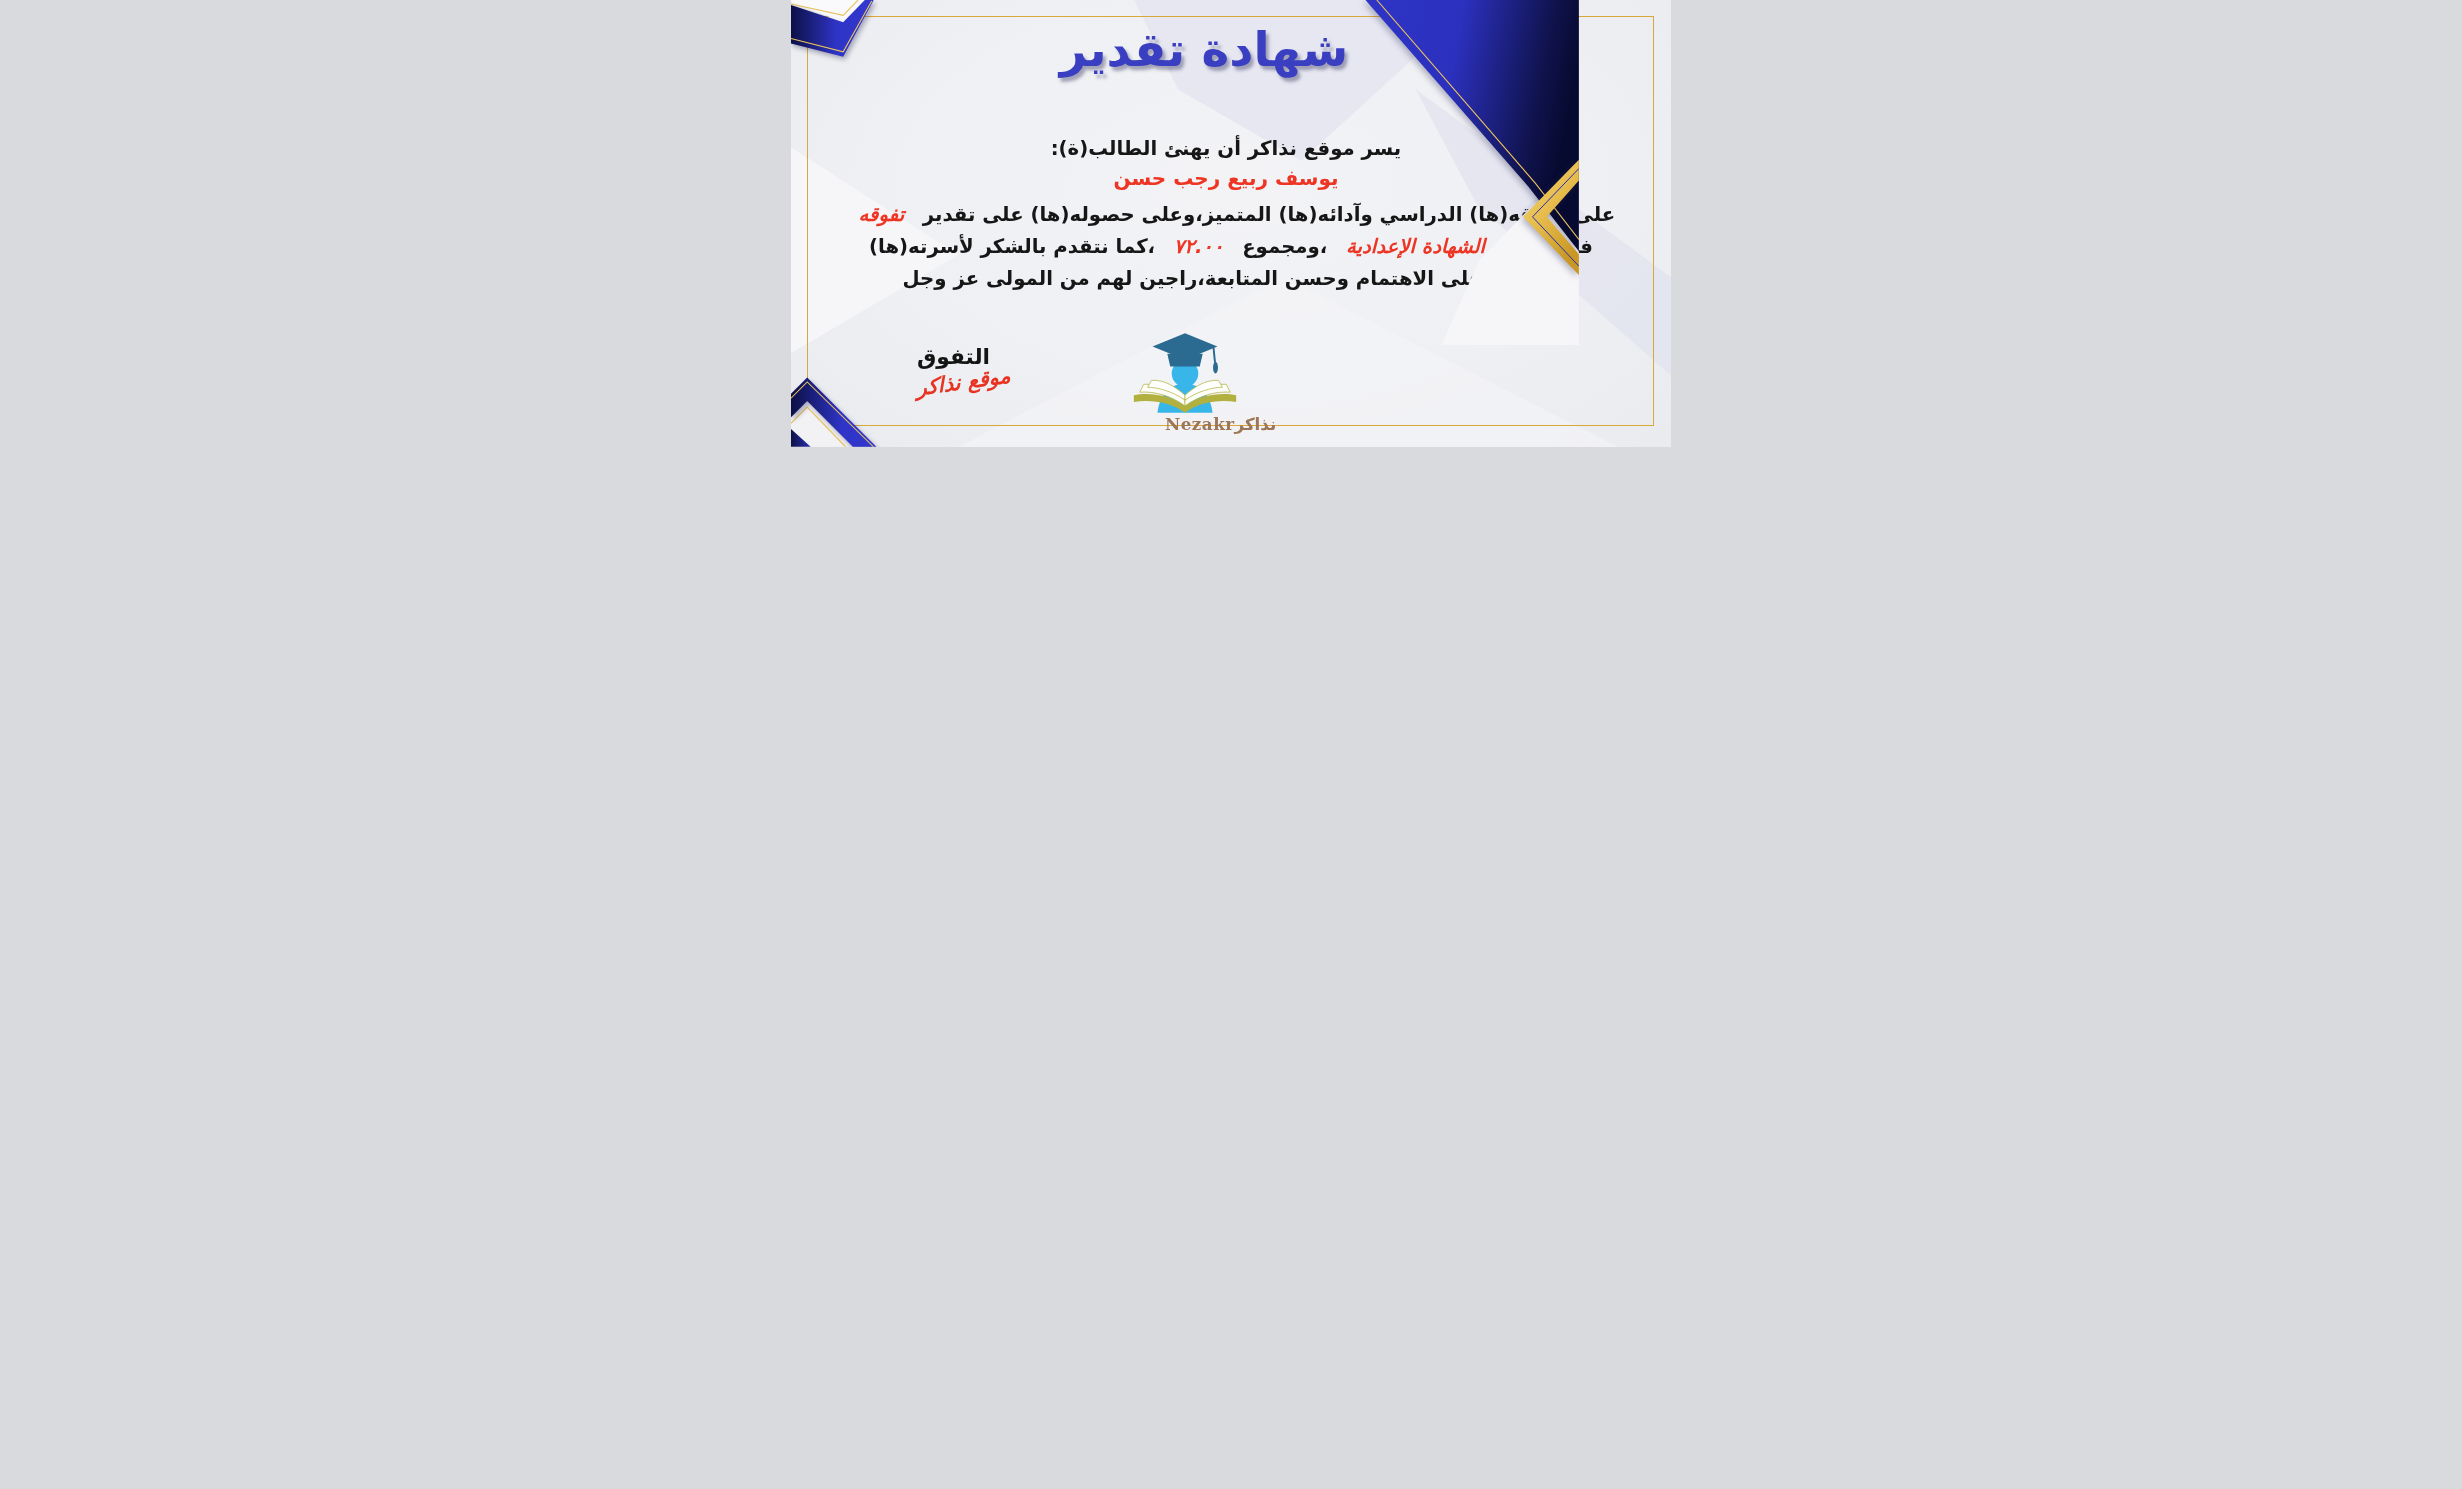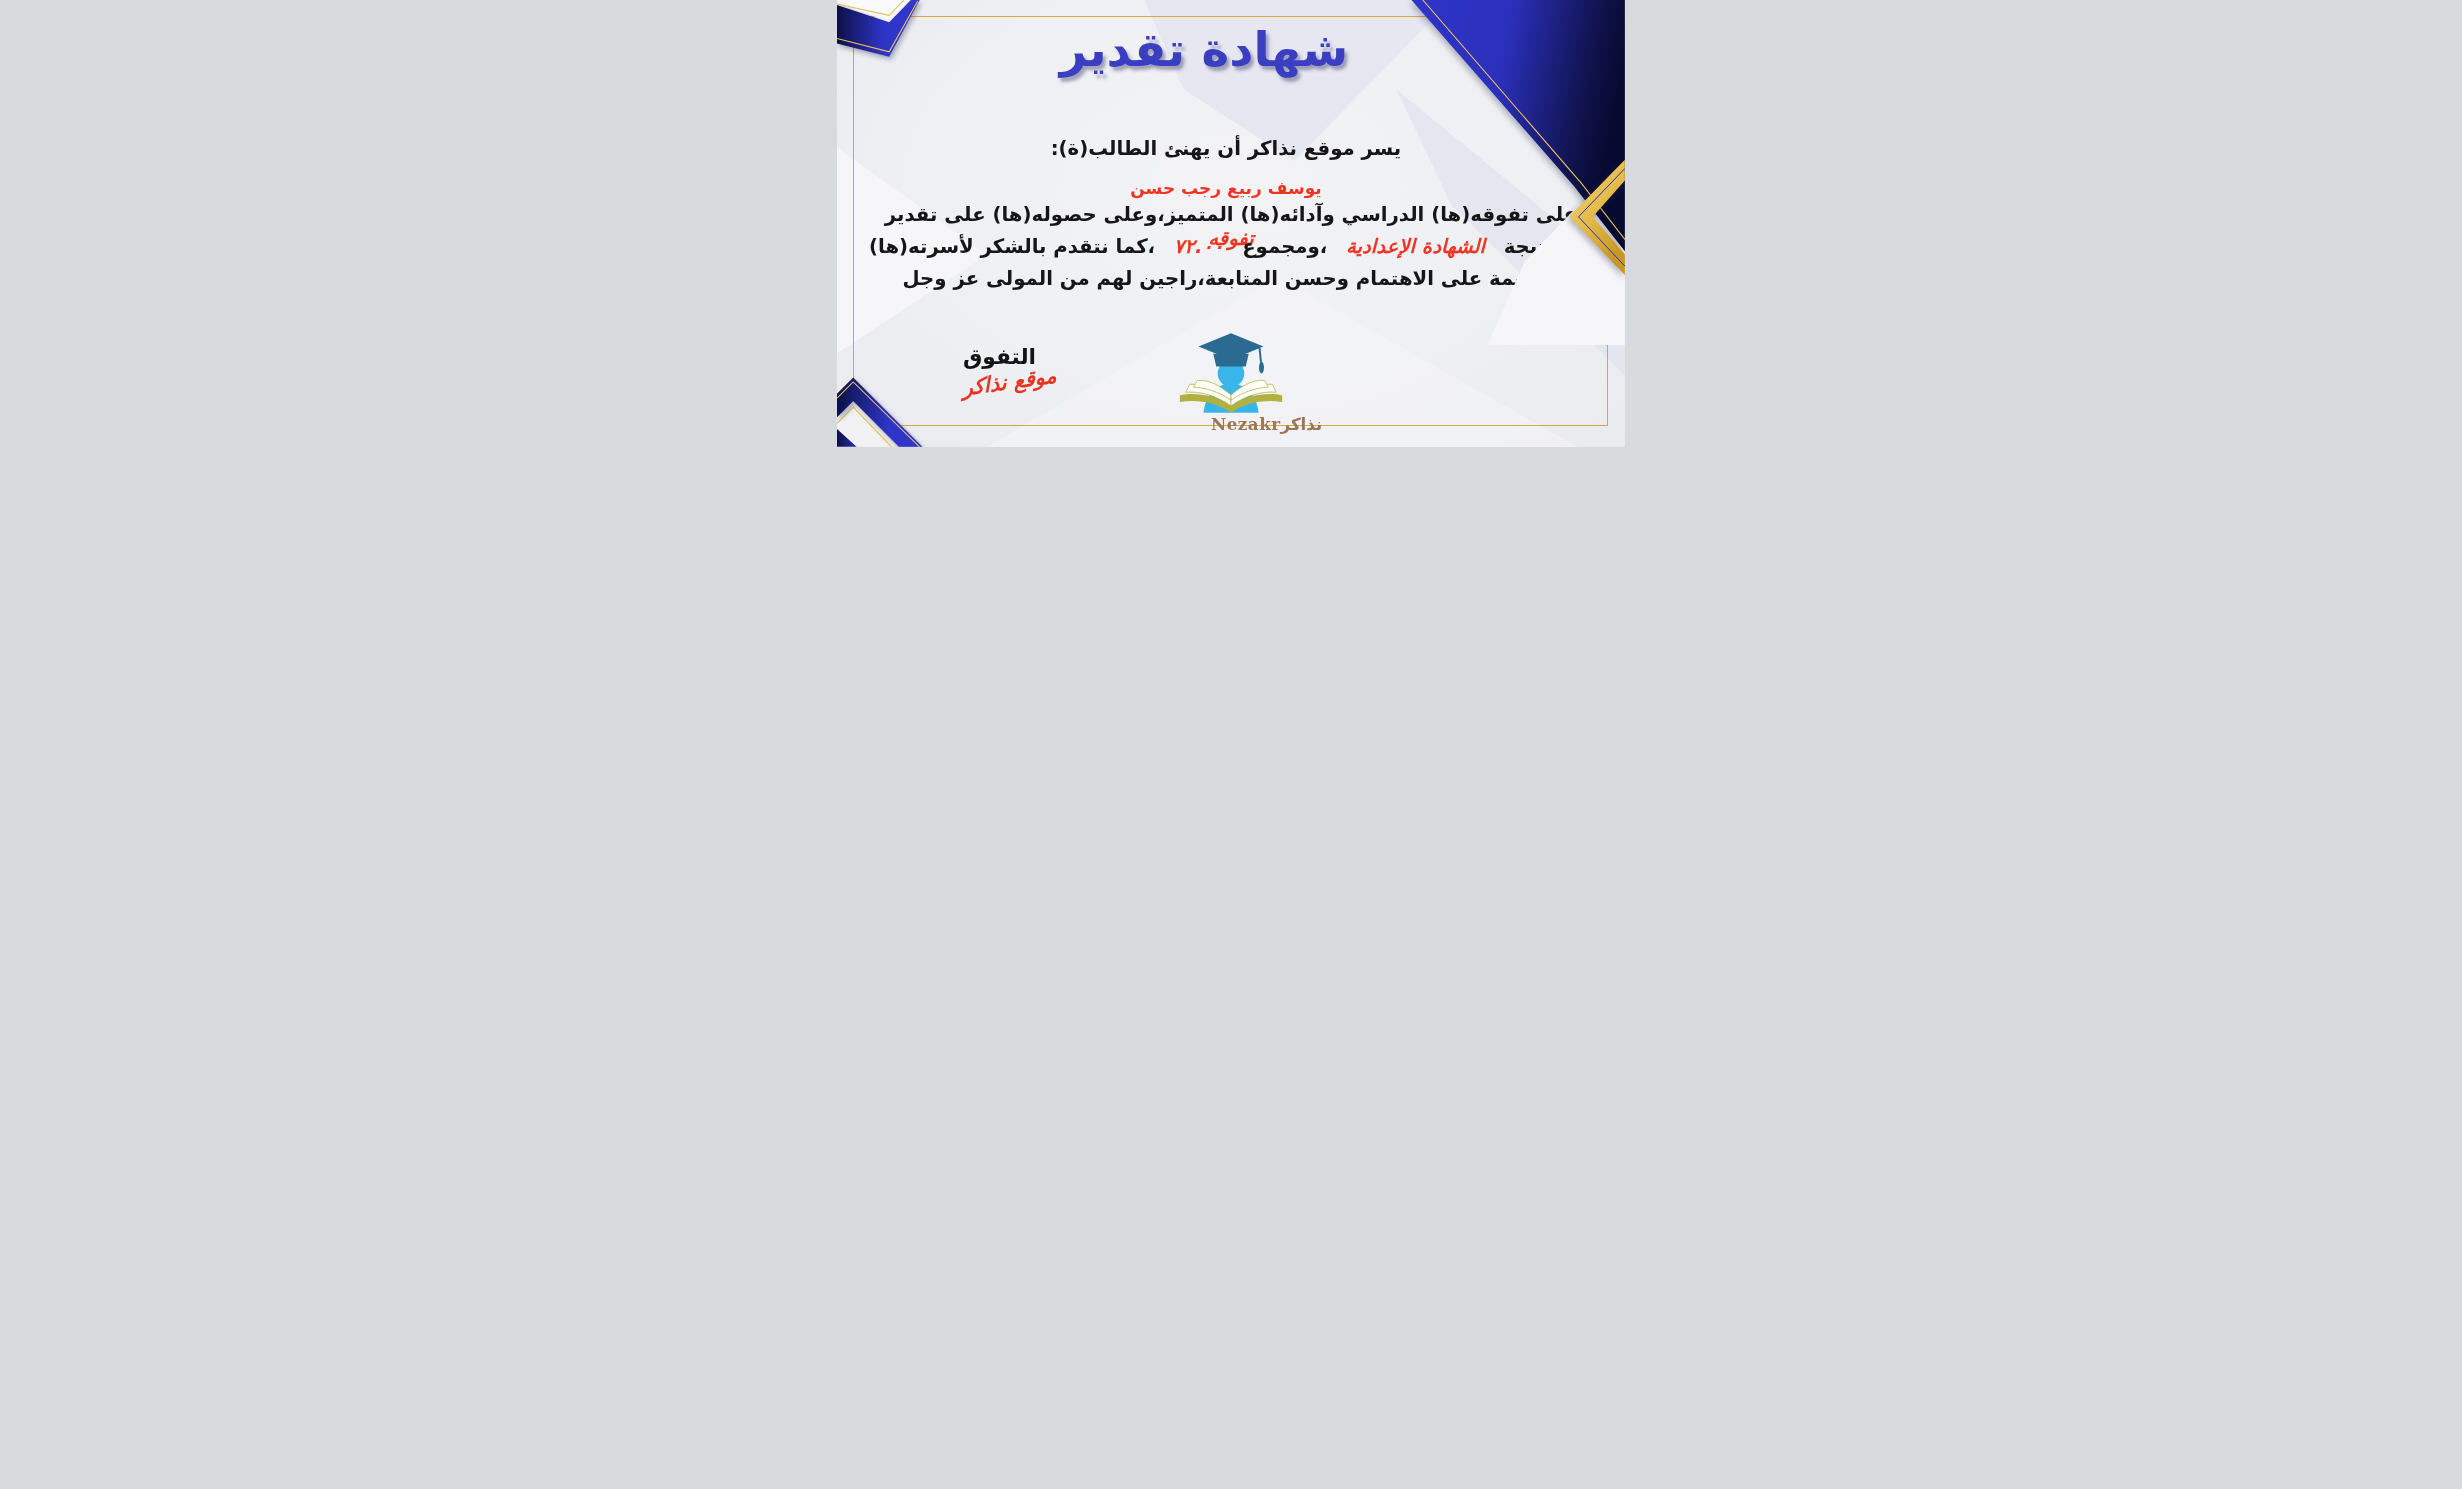--- a/index.html
+++ b/index.html
@@ -1,17 +1,17 @@
 <!DOCTYPE html>
 <html style="font-size:7.9px"><head>
 <meta charset="utf-8">
 <style>
   html,body{margin:0;padding:0;background:#d8dade;}
   .stage{
-    position:relative;width:788px;height:447px;margin:0 auto;overflow:hidden;
+    position:relative;width:880px;height:447px;margin:0 auto;overflow:hidden;
     background:radial-gradient(ellipse at 50% 42%, #f3f3f6 0%, #eef0f3 55%, #e9ebef 100%);
     font-family:"DejaVu Sans", sans-serif;
   }
   .facet{position:absolute;inset:0;z-index:0;}
   #facet1{background:#e6e7f1;clip-path:polygon(39% 0,78% 0,58% 36%,44% 20%);}
   #facet2{background:#e3e4ee;opacity:.85;clip-path:polygon(71% 20%,100% 62%,100% 84%,78% 46%);}
   #facet3{background:#f6f6f9;clip-path:polygon(0 33%,19% 57%,0 79%);}
   #facet4{background:#f4f4f7;opacity:.7;clip-path:polygon(19% 100%,56% 62%,94% 100%);}
   .frame{
     position:absolute;left:15.8px;top:16.3px;right:16.7px;bottom:21px;
@@ -23,21 +23,21 @@
   #tr{left:561px;top:0;}
   .shadowed{filter:drop-shadow(4px 6px 5px rgba(45,45,90,.38));}
   .shadowed-l{filter:drop-shadow(-4px 5px 6px rgba(45,45,90,.35));}
   .txt{position:absolute;z-index:2;}
   .title{
     left:0;right:54px;top:21.7px;text-align:center;
     font-size:47px;font-weight:bold;color:#3a3fc2;
     text-shadow:3px 4.4px 3.4px rgba(95,95,130,.55);
   }
   .intro{left:34px;right:44px;top:128px;text-align:center;font-size:19.7px;font-weight:bold;color:#161616;margin-top:9px;}
-  .sname{left:34px;right:44px;top:178px;text-align:center;font-size:17px;font-weight:bold;color:#ee3423;}
+  .sname{left:34px;right:44px;top:166px;text-align:center;font-size:20px;font-weight:bold;color:#ee3423;}
   .bodyline{left:31.5px;right:31.5px;text-align:center;font-size:19.7px;font-weight:bold;color:#161616;line-height:1.2;}
   #bline1{top:203px;} #bline2{top:235px;} #bline3{top:267px;} #bline4{top:299px;}
   .redfield{color:#ee3423;margin:0 11.8px;font-style:italic;}
   .sig-label{left:118px;top:344px;width:89px;text-align:center;font-size:21.7px;font-weight:bold;color:#141414;}
   .sig-name{
     left:111px;top:370px;width:123px;text-align:center;
     font-size:21px;font-weight:bold;font-style:italic;color:#e93322;
     transform:rotate(-8deg) skewX(-4deg);
   }
   .logo{position:absolute;left:333px;top:331px;width:122px;z-index:2;text-align:center;}

